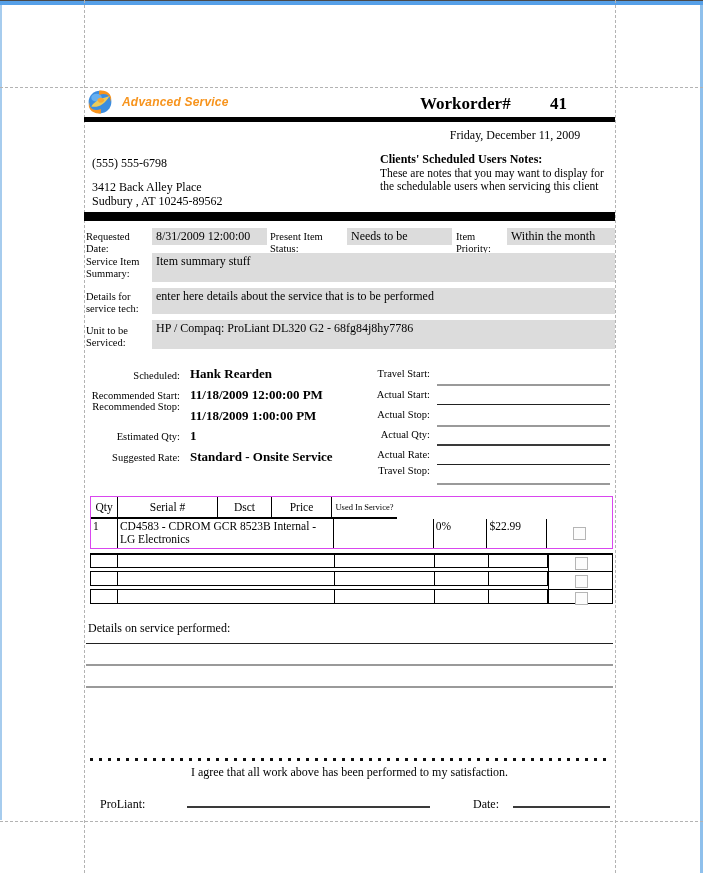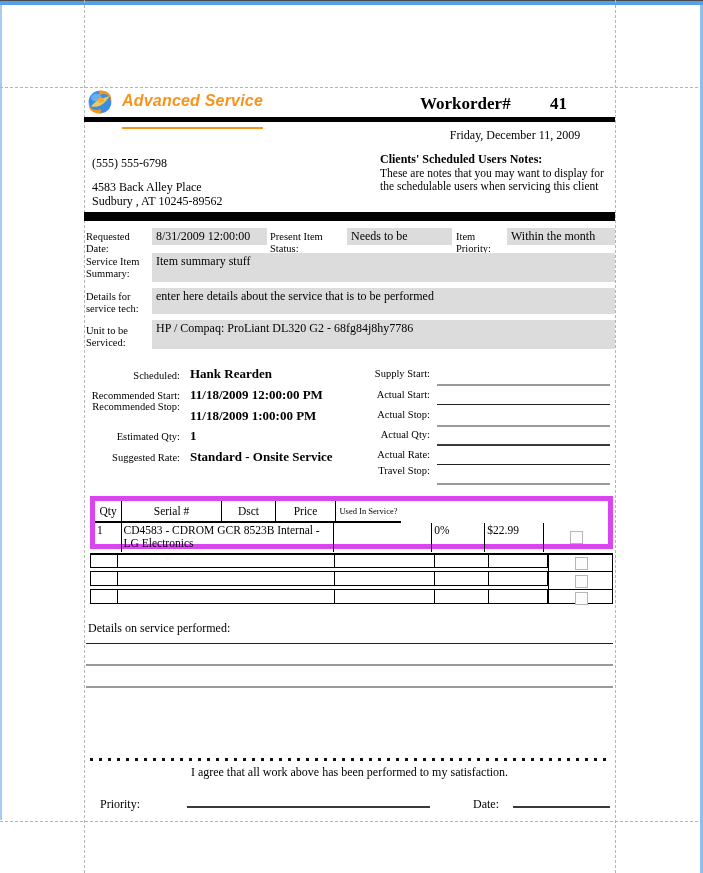--- a/index.html
+++ b/index.html
@@ -13,40 +13,40 @@
   .frame-left{left:0;top:5px;width:2px;height:815px;background:#a6ccee;}
   .frame-right{left:700px;top:5px;width:3px;height:868px;background:#8fc0ec;}
 
   
   .guide-h{height:0;border-top:1px dashed #b3b3b3;}
   .guide-v{width:0;border-left:1px dashed #b3b3b3;}
 
   .bar{background:#000;}
 
   .brand{font-family:"Liberation Sans",sans-serif;font-style:italic;font-weight:bold;
-         font-size:16px;color:#f7941d;border-bottom:2px solid #f7941d;padding-bottom:18px;letter-spacing:.2px;}
+         font-size:12px;color:#f7941d;border-bottom:2px solid #f7941d;padding-bottom:10px;letter-spacing:.2px;}
   .wo-label{font-size:17px;font-weight:bold;}
   .wo-num{font-size:17px;font-weight:bold;}
 
   .company{font-size:17px;font-weight:bold;}
   .plain11{font-size:12px;}
   .small-label{font-size:10.5px;line-height:12px;}
   .notes-title{font-size:12px;font-weight:bold;}
   .notes-body{font-size:11.5px;line-height:13px;}
 
   .gray-box{background:#dcdcdc;font-size:12px;padding:1px 4px;overflow:hidden;}
 
   .sch-label{font-size:10.5px;text-align:right;}
   .sch-value{font-size:13px;font-weight:bold;}
   .line-thin{height:0;border-top:1px solid #222;}
   .line-gray{height:2px;background:#9a9a9a;}
   .line-dark2{height:2px;background:#3a3a3a;}
 
   
-  .ptable{left:90px;top:496px;width:523px;height:53px;border:5px solid #d946ef;}
+  .ptable{left:90px;top:496px;width:523px;height:53px;border:1px solid #d946ef;}
   .trow{display:flex;width:100%;}
   .cell{box-sizing:border-box;border-right:1px solid #000;overflow:hidden;}
   .cell:last-child{border-right:none;}
   .th{font-size:11.5px;text-align:center;display:flex;align-items:center;justify-content:center;}
   .th-small{font-size:8.5px;line-height:9px;}
   .td{font-size:11.5px;line-height:13px;padding:1px 2px;}
   .hdr-row .cell{border-bottom:2px solid #000;height:22px;}
   .data-row .cell{height:29px;}
   .c1{width:27px;} .c2{width:217px;} .c3{width:100px;} .c4{width:54px;} .c5{width:60px;} .c6{width:65px;}
   .empty-strip{left:90px;width:458px;height:15px;border:1px solid #000;display:flex;}
@@ -86,21 +86,21 @@
   </div>
   <div class="abs wo-label" style="left:420px;top:94px;width:112px;">Workorder#</div>
   <div class="abs wo-num" style="left:550px;top:94px;">41</div>
 
   <div class="abs bar" style="left:84px;top:117px;width:531px;height:5px;"></div>
 
   <div class="abs plain11" style="left:425px;top:128px;width:180px;text-align:center;">Friday, December 11, 2009</div>
   <div class="abs plain11" style="left:92px;top:156px;">(555) 555-6798</div>
   <div class="abs notes-title" style="left:380px;top:152px;width:235px;">Clients' Scheduled Users Notes:</div>
   <div class="abs notes-body" style="left:380px;top:167px;width:237px;">These are notes that you may want to display for the schedulable users when servicing this client</div>
-  <div class="abs plain11" style="left:92px;top:180px;">4583 Back Alley Place</div>
+  <div class="abs plain11" style="left:92px;top:180px;">3412 Back Alley Place</div>
   <div class="abs plain11" style="left:92px;top:194px;">Sudbury , AT 10245-89562</div>
 
   <div class="abs bar" style="left:84px;top:212px;width:531px;height:9px;"></div>
 
   <div class="abs small-label" style="left:86px;top:231px;width:66px;">Requested Date:</div>
   <div class="abs gray-box" style="left:152px;top:228px;width:115px;height:17px;">8/31/2009 12:00:00 AM</div>
   <div class="abs small-label" style="left:270px;top:231px;width:78px;">Present Item Status:</div>
   <div class="abs gray-box" style="left:347px;top:228px;width:105px;height:17px;">Needs to be Assigned</div>
   <div class="abs small-label" style="left:456px;top:231px;width:52px;">Item Priority:</div>
   <div class="abs gray-box" style="left:507px;top:228px;width:108px;height:17px;">Within the month</div>
@@ -118,21 +118,21 @@
   <div class="abs sch-value" style="left:190px;top:366px;">Hank Rearden</div>
   <div class="abs sch-label" style="left:84px;top:390px;width:96px;">Recommended Start:</div>
   <div class="abs sch-value" style="left:190px;top:387px;">11/18/2009 12:00:00 PM</div>
   <div class="abs sch-label" style="left:84px;top:401px;width:96px;">Recommended Stop:</div>
   <div class="abs sch-value" style="left:190px;top:408px;">11/18/2009 1:00:00 PM</div>
   <div class="abs sch-label" style="left:84px;top:431px;width:96px;">Estimated Qty:</div>
   <div class="abs sch-value" style="left:190px;top:428px;">1</div>
   <div class="abs sch-label" style="left:84px;top:452px;width:96px;">Suggested Rate:</div>
   <div class="abs sch-value" style="left:190px;top:449px;">Standard - Onsite Service</div>
 
-  <div class="abs sch-label" style="left:330px;top:368px;width:100px;">Supply Start:</div>
+  <div class="abs sch-label" style="left:330px;top:368px;width:100px;">Travel Start:</div>
   <div class="abs line-gray" style="left:437px;top:384px;width:173px;"></div>
   <div class="abs sch-label" style="left:330px;top:389px;width:100px;">Actual Start:</div>
   <div class="abs line-thin" style="left:437px;top:404px;width:173px;"></div>
   <div class="abs sch-label" style="left:330px;top:409px;width:100px;">Actual Stop:</div>
   <div class="abs line-gray" style="left:437px;top:425px;width:173px;"></div>
   <div class="abs sch-label" style="left:330px;top:429px;width:100px;">Actual Qty:</div>
   <div class="abs line-dark2" style="left:437px;top:444px;width:173px;"></div>
   <div class="abs sch-label" style="left:330px;top:449px;width:100px;">Actual Rate:</div>
   <div class="abs line-thin" style="left:437px;top:464px;width:173px;"></div>
   <div class="abs sch-label" style="left:330px;top:465px;width:100px;">Travel Stop:</div>
@@ -188,18 +188,18 @@
     <span class="cb" style="position:absolute;left:26px;top:37px;"></span>
   </div>
 
   <div class="abs plain11" style="left:88px;top:621px;">Details on service performed:</div>
   <div class="abs line-thin" style="left:86px;top:643px;width:527px;"></div>
   <div class="abs line-gray" style="left:86px;top:664px;width:527px;"></div>
   <div class="abs line-gray" style="left:86px;top:686px;width:527px;"></div>
 
   <div class="abs dotted-sep" style="left:90px;top:758px;width:521px;"></div>
   <div class="abs agree" style="left:84px;top:765px;width:531px;">I agree that all work above has been performed to my satisfaction.</div>
-  <div class="abs sig-label" style="left:100px;top:797px;">Priority:</div>
+  <div class="abs sig-label" style="left:100px;top:797px;">ProLiant:</div>
   <div class="abs line-dark2" style="left:187px;top:806px;width:243px;"></div>
   <div class="abs sig-label" style="left:473px;top:797px;">Date:</div>
   <div class="abs line-dark2" style="left:513px;top:806px;width:97px;"></div>
 
 </div>
 
 </body></html>

